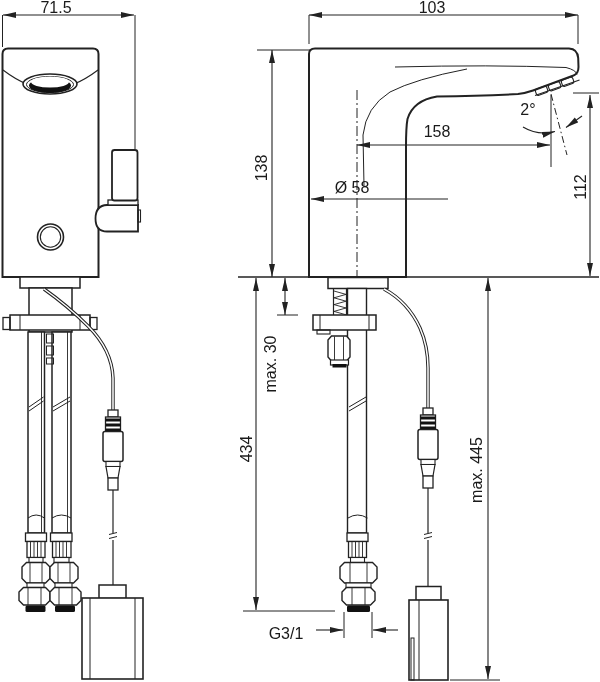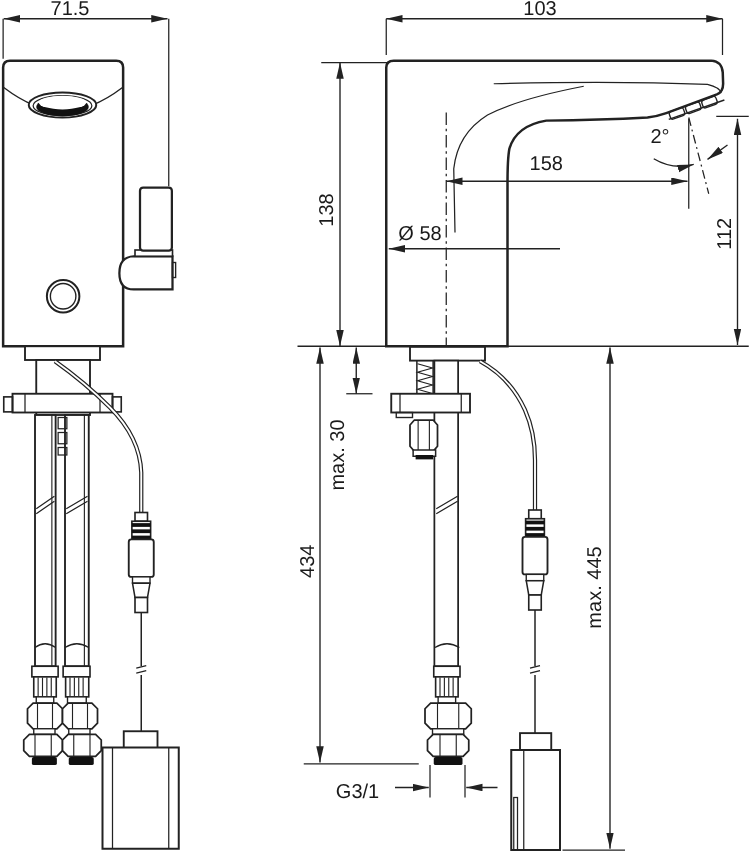--- a/index.html
+++ b/index.html
@@ -229,21 +229,21 @@
     <line x1="316" y1="630" x2="343" y2="630" marker-end="url(#arw)"></line>
     <line x1="398" y1="630" x2="373" y2="630" marker-end="url(#arw)"></line>
     <path d="M523,127 Q538,136 555,131.5" marker-end="url(#arw)"></path>
     <line x1="582" y1="116" x2="566" y2="127.5" marker-end="url(#arw)"></line>
   </g>
 </svg>
 
 <span class="dim h" style="left:56px;top:8px">71.5</span>
 <span class="dim h" style="left:432px;top:8px">103</span>
 <span class="dim v" style="left:262px;top:168px">138</span>
-<span class="dim h" style="left:336px;top:188px">Ø 58</span>
+<span class="dim h" style="left:352px;top:188px">Ø 58</span>
 <span class="dim h" style="left:437px;top:132px">158</span>
 <span class="dim h" style="left:528px;top:110px">2°</span>
 <span class="dim v" style="left:581px;top:187px">112</span>
 <span class="dim v" style="left:271px;top:364px">max. 30</span>
 <span class="dim v" style="left:247px;top:449px">434</span>
 <span class="dim v" style="left:477px;top:470px">max. 445</span>
 <span class="dim h" style="left:286px;top:634px">G3/1</span>
 </div>
 
 </body></html>

